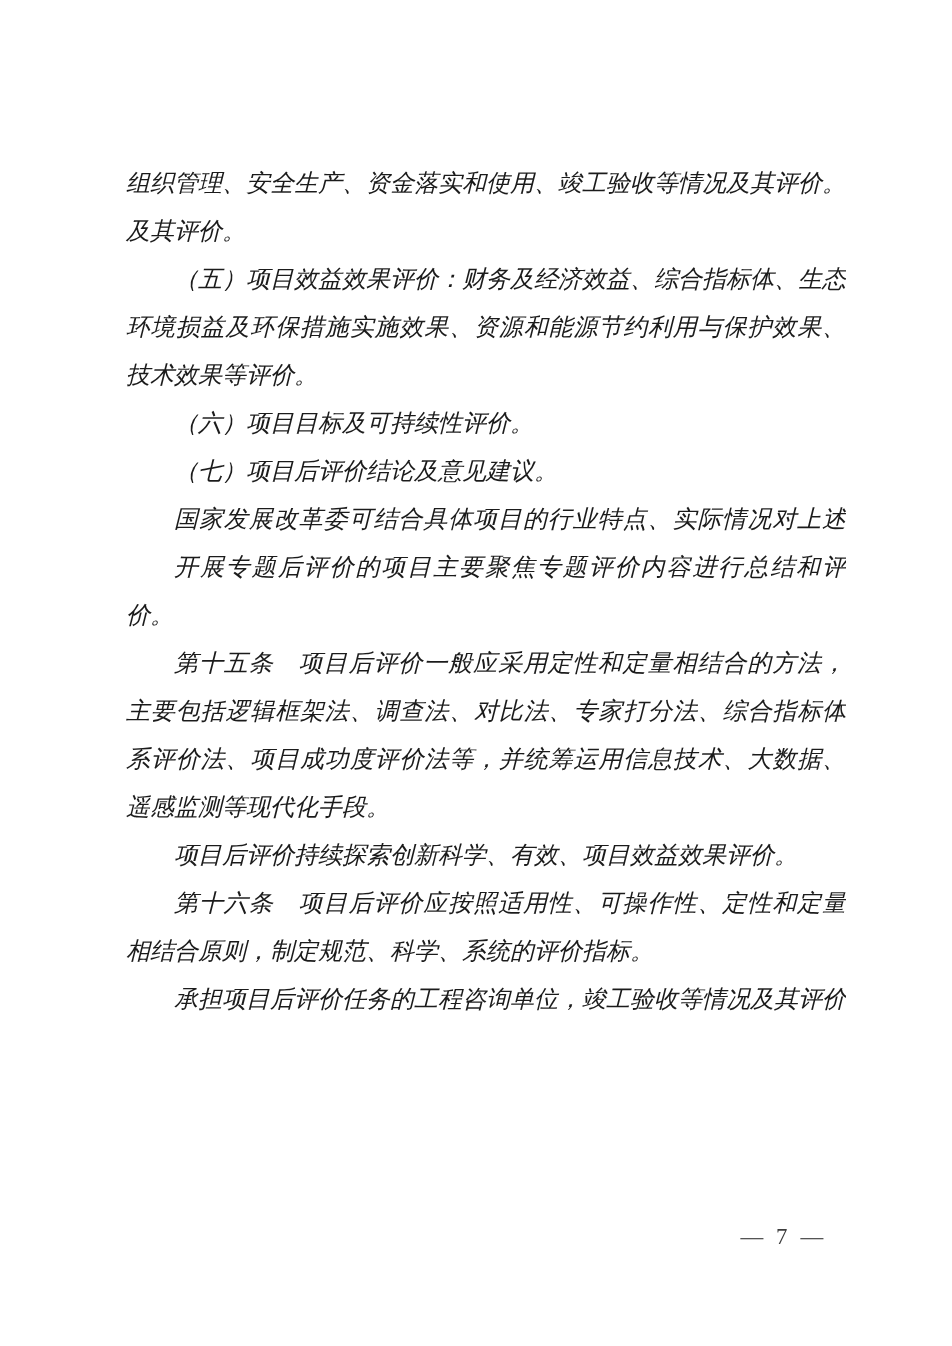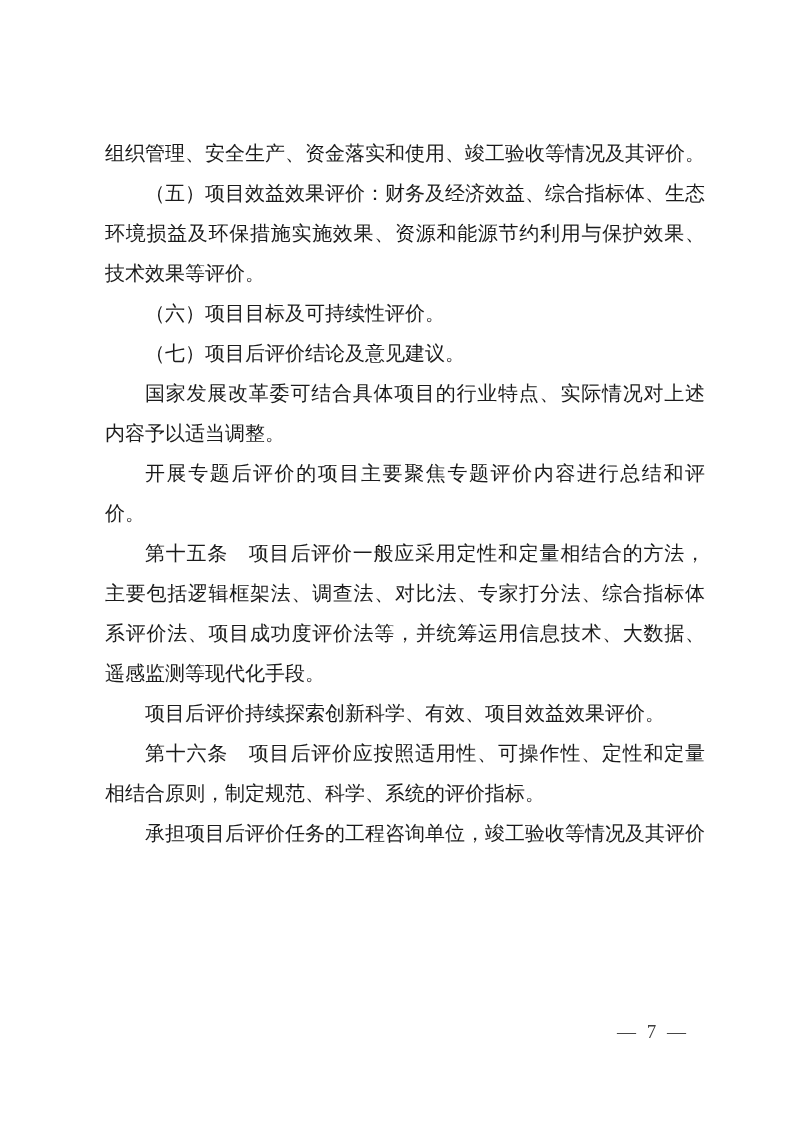--- a/index.html
+++ b/index.html
@@ -31,20 +31,21 @@
     padding: 0;
     box-sizing: border-box;
     width: 600px;
     height: 40px;
     font-size: 20px;
     line-height: 40px;
     color: #1b1b1b;
     white-space: nowrap;
     text-align: left;
     letter-spacing: 0;
+    font-style: italic;
   }
   
   .line.ind {
     padding-left: 40px;
   }
   
   .line.jst {
     white-space: normal;
     overflow: hidden;
     text-align: justify;
@@ -66,39 +67,39 @@
 <body>
 
 <div class="page">
   <main class="body-text">
 
     <section class="para">
       <p class="line">组织管理、安全生产、资金落实和使用、竣工验收等情况及其评价。</p>
     </section>
 
     <section class="para">
+      <p class="line">及其评价。</p>
     </section>
 
     <section class="para">
       <p class="line ind jst">（五）项目效益效果评价：财务及经济效益、综合指标体、生态</p>
       <p class="line jst">环境损益及环保措施实施效果、资源和能源节约利用与保护效果、</p>
       <p class="line">技术效果等评价。</p>
     </section>
 
     <section class="para">
       <p class="line ind">（六）项目目标及可持续性评价。</p>
     </section>
 
     <section class="para">
       <p class="line ind">（七）项目后评价结论及意见建议。</p>
     </section>
 
     <section class="para">
       <p class="line ind jst">国家发展改革委可结合具体项目的行业特点、实际情况对上述</p>
-      <p class="line">内容予以适当调整。</p>
     </section>
 
     <section class="para">
       <p class="line ind jst">开展专题后评价的项目主要聚焦专题评价内容进行总结和评</p>
       <p class="line">价。</p>
     </section>
 
 
     <section class="para">
       <p class="line ind jst">第十五条　项目后评价一般应采用定性和定量相结合的方法，</p>

